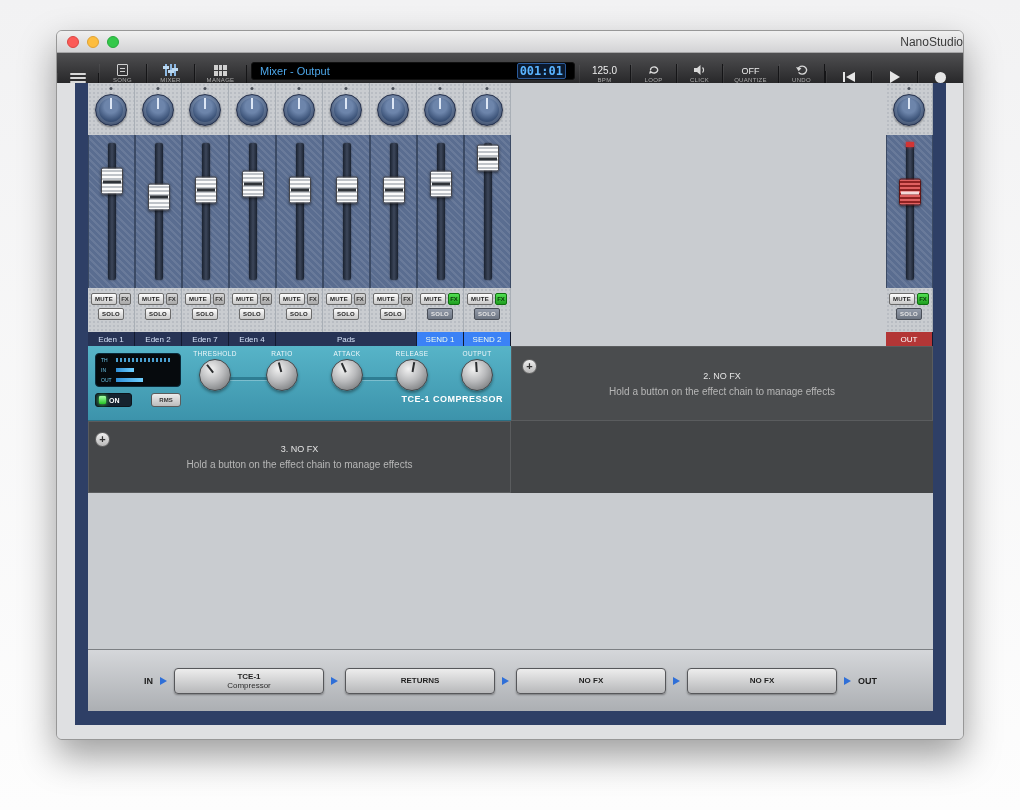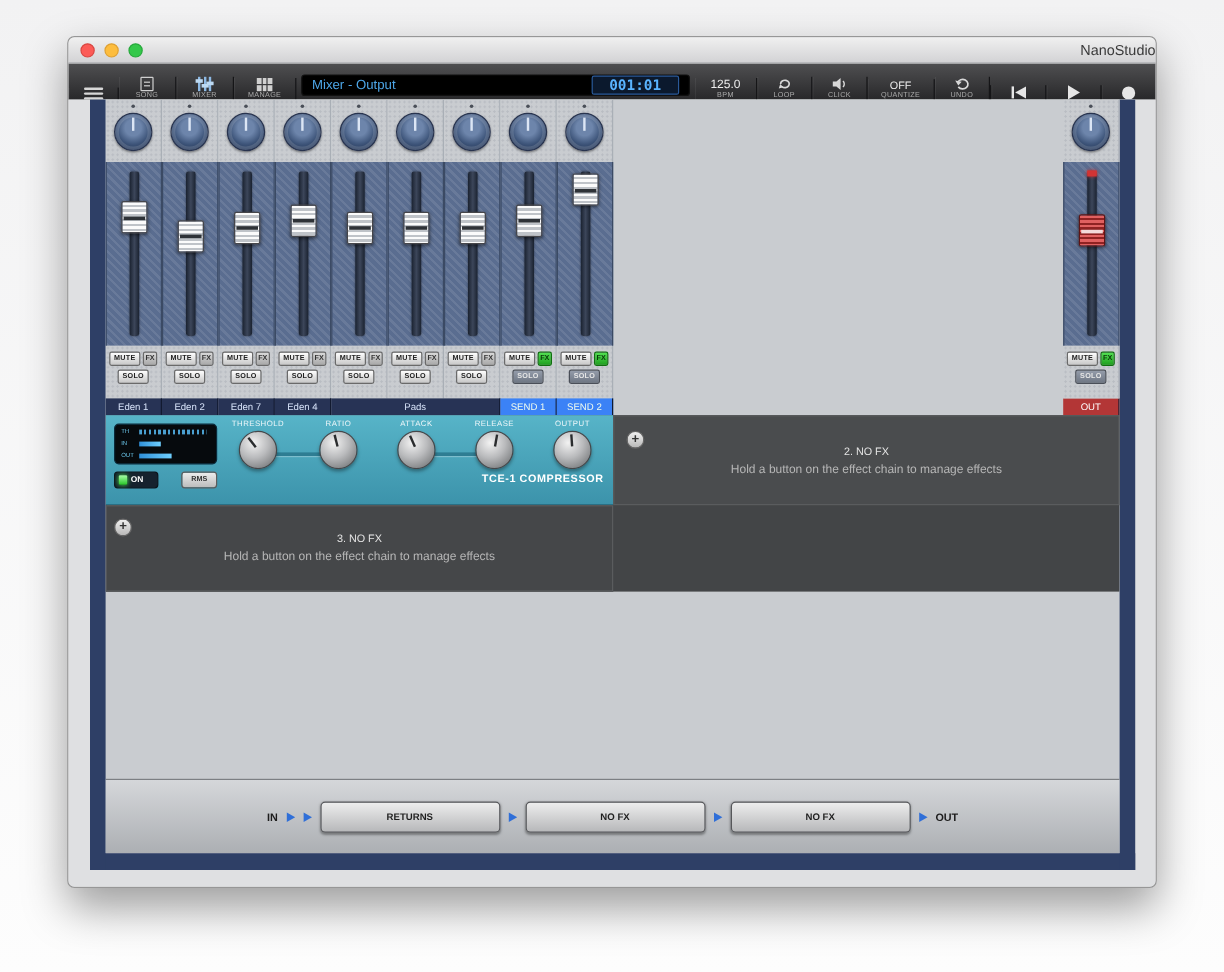--- a/index.html
+++ b/index.html
@@ -29,21 +29,21 @@
   .doc-icon::before,.doc-icon::after{content:"";position:absolute;left:2px;right:2px;height:1px;background:#d0d0d0}
   .doc-icon::before{top:3px}.doc-icon::after{top:6px}
   .mix-icon{width:15px;height:12px;display:flex;justify-content:space-between;padding:0 2px}
   .mix-icon i{width:2px;height:12px;background:#8db9e4;position:relative;display:block}
   .mix-icon i::after{content:"";position:absolute;left:-2px;width:6px;height:3px;background:#bcd9f2}
   .mix-icon i:nth-child(1)::after{top:2px}.mix-icon i:nth-child(2)::after{top:6px}.mix-icon i:nth-child(3)::after{top:4px}
   .grid-icon{width:13px;height:11px;display:grid;grid-template-columns:repeat(3,1fr);grid-template-rows:repeat(2,1fr);gap:1px}
   .grid-icon i{background:#d0d0d0}
   .lcd{flex:1;margin:3px 4px;background:#000;border:1px solid #111;border-radius:3px;display:flex;align-items:center;padding:0 8px;min-width:0}
   .lcd-title{font-size:11px;color:#4da6e8;white-space:nowrap;overflow:hidden}
-  .lcd-time{margin-left:auto;font-size:12px;font-weight:bold;color:#5ab4ff;background:rgba(40,90,160,.28);border:1px solid #2a5a9a;padding:0 14px;border-radius:2px;font-family:"DejaVu Sans Mono",monospace}
+  .lcd-time{margin-left:auto;font-size:12px;font-weight:bold;color:#5ab4ff;background:rgba(40,90,160,.28);border:1px solid #2a5a9a;padding:0 2px;border-radius:2px;font-family:"DejaVu Sans Mono",monospace}
   .bpm-val{font-size:10px;color:#ededed}
   .q-val{font-size:9px;color:#ededed}
   .transport{display:flex;margin-left:auto}
   .tr-btn{width:46px;display:flex;align-items:center;justify-content:center;border-left:1px solid #151517;box-shadow:inset 1px 0 0 rgba(255,255,255,.06)}
   .skip{display:flex;align-items:center;gap:1px}
   .skip-bar{width:2px;height:10px;background:#e6e6e6}
   .tri-l{width:0;height:0;border-right:9px solid #e6e6e6;border-top:5px solid transparent;border-bottom:5px solid transparent}
   .tri-r{width:0;height:0;border-left:10px solid #e6e6e6;border-top:6px solid transparent;border-bottom:6px solid transparent}
   .rec-dot{width:11px;height:11px;border-radius:50%;background:#e6e6e6}
 
@@ -532,20 +532,24 @@
         <div class="slot slot3">
           <div class="plus">+</div>
           <div class="slot-title">3. NO FX</div>
           <div class="slot-hint">Hold a button on the effect chain to manage effects</div>
         </div>
       </div>
 
       <div class="chain">
         <span class="io-label">IN</span>
         <span class="arr"></span>
+        <div class="node">
+          <span class="n1">TCE-1</span>
+          <span class="n2">Compressor</span>
+        </div>
         <span class="arr"></span>
         <div class="node">
           <span class="n1">RETURNS</span>
           <span class="n2"></span>
         </div>
         <span class="arr"></span>
         <div class="node">
           <span class="n1">NO FX</span>
           <span class="n2"></span>
         </div>

